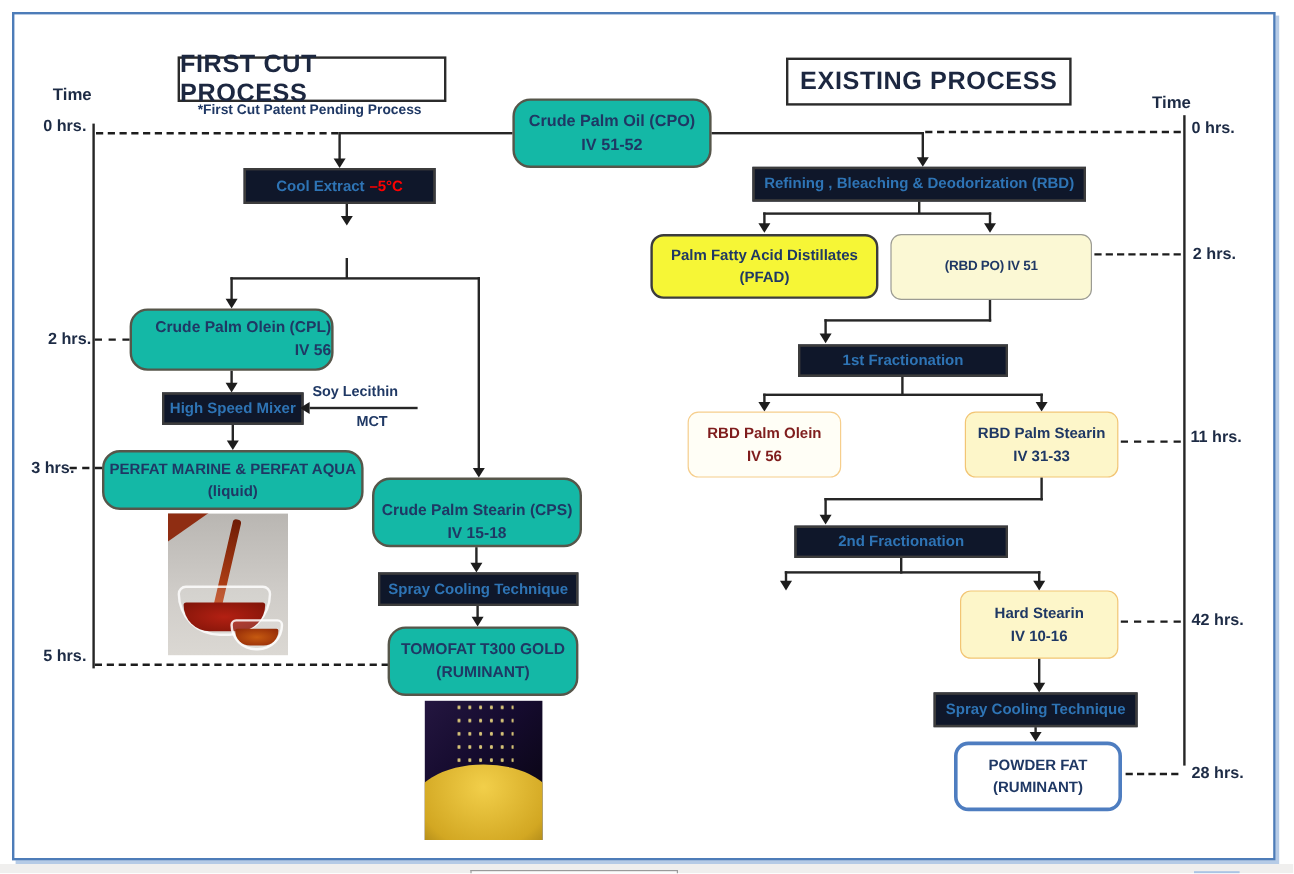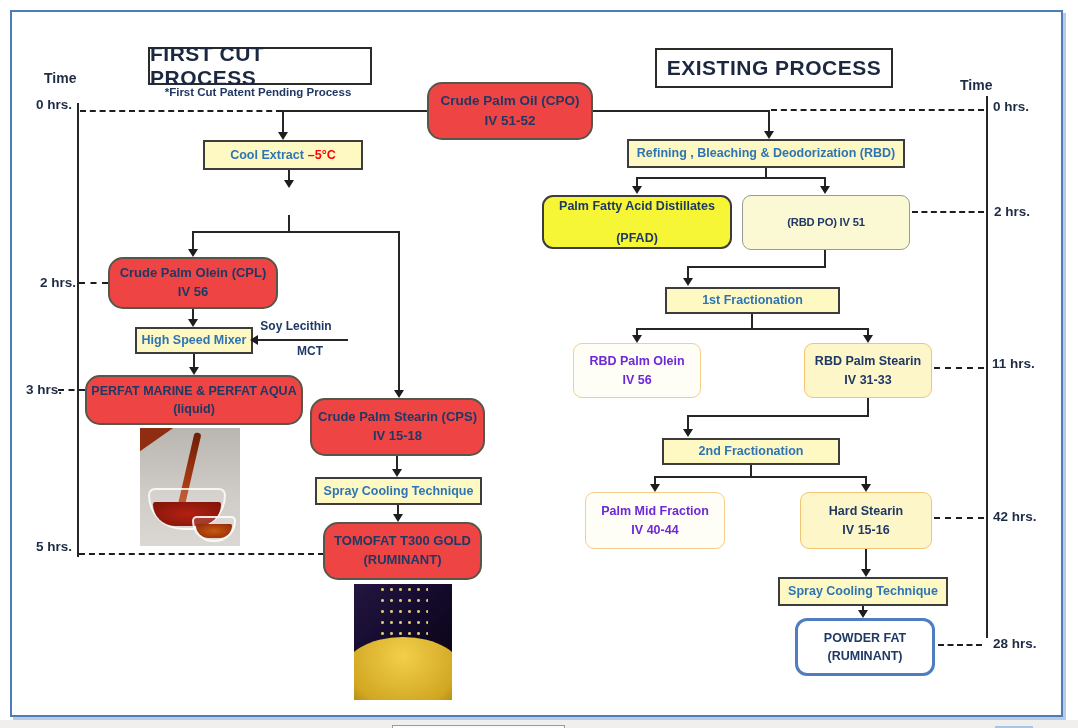--- a/index.html
+++ b/index.html
@@ -7,26 +7,26 @@
          font-family:"Liberation Sans", sans-serif;text-decoration:underline;}
   .abs{position:absolute;}
   
   .frame{left:10px;top:10px;width:1049px;height:703px;border:2.5px solid #4d7cb8;
          box-shadow:3px 3px 0 0 #b6cbe6;background:#fff;}
   .bottom-strip{left:0;top:720px;width:1078px;height:8px;background:#f0efee;}
   
   .box{border:2px solid #3c3c34;display:flex;flex-direction:column;align-items:center;
        justify-content:center;text-align:center;font-weight:bold;line-height:1.45;
        box-sizing:border-box;}
-  .gold{background:#ef4444;border-radius:15px;border-color:#56564a;color:#1F3864;font-size:13px;}
-  .proc{background:#fef9c3;border-color:#3c3c3c;color:#2E74B5;font-size:12.5px;}
+  .gold{background:#14b8a6;border-radius:15px;border-color:#56564a;color:#1F3864;font-size:13px;}
+  .proc{background:#0f172a;border-color:#3c3c3c;color:#2E74B5;font-size:12.5px;}
   .byellow{background:#F6F636;border-radius:11px;border-color:#3c3c3c;color:#1F3864;font-size:12.5px;}
   .pale{background:#FBF8D4;border-radius:9px;border:1.5px solid #9b9b93;color:#1F3864;}
   .paleo{background:#FDF6C9;border-radius:9px;border:1.5px solid #F2C574;color:#1F3864;font-size:12.5px;}
-  .worange{background:#FFFEF6;border-radius:9px;border:1.5px solid #F6CE8C;color:#6d28d9;font-size:12.5px;}
+  .worange{background:#FFFEF6;border-radius:9px;border:1.5px solid #F6CE8C;color:#7f1d1d;font-size:12.5px;}
   .powder{background:#fff;border-radius:12px;border:3px solid #4E7DC0;color:#1F3864;font-size:12.5px;}
   .titlebox{background:#fff;border:2px solid #2b2b2b;color:#1c2740;font-size:21px;font-weight:bold;
             display:flex;align-items:center;justify-content:center;letter-spacing:.5px;}
   .subtitle{font-size:11.5px;font-weight:bold;color:#1F3864;text-align:center;}
   
   .hl{background:#262626;height:2px;}
   .vl{background:#262626;width:2px;}
   .dash{border-top:2px dashed #1d1d1d;height:0;}
   .arrd{width:0;height:0;border-left:5px solid transparent;border-right:5px solid transparent;
         border-top:8px solid #1d1d1d;}
@@ -109,21 +109,21 @@
   <div class="abs vl" style="left:288px;top:170px;height:11px;"></div>
   <div class="abs arrd" style="left:284px;top:180px;"></div>
 
   <div class="abs vl" style="left:288px;top:215px;height:17px;"></div>
   <div class="abs hl" style="left:192px;top:231px;width:208px;"></div>
   <div class="abs vl" style="left:192px;top:231px;height:19px;"></div>
   <div class="abs arrd" style="left:188px;top:249px;"></div>
   <div class="abs vl" style="left:398px;top:231px;height:160px;"></div>
   <div class="abs arrd" style="left:394px;top:390px;"></div>
 
-  <div class="abs box gold" style="left:108px;top:257px;width:170px;height:52px;">
+  <div class="abs box gold" style="left:108px;top:257px;width:170px;height:52px;align-items:flex-end;">
     <span>Crude Palm Olein (CPL)</span>
     <span>IV 56</span>
   </div>
   <div class="abs vl" style="left:192px;top:309px;height:11px;"></div>
   <div class="abs arrd" style="left:188px;top:319px;"></div>
 
   <div class="abs box proc" style="left:135px;top:327px;width:118px;height:27px;">
     <span>High Speed Mixer</span>
   </div>
   <div class="abs annot" style="left:248px;top:319px;width:96px;">Soy Lecithin</div>
@@ -142,21 +142,21 @@
     <div class="p1-spout"></div>
     <div class="p1-stream"></div>
     <div class="p1-bowl">
       <div class="p1-liquid"></div>
     </div>
     <div class="p1-bowl2">
       <div class="p1-liquid2"></div>
     </div>
   </div>
 
-  <div class="abs box gold" style="left:310px;top:398px;width:175px;height:58px;">
+  <div class="abs box gold" style="left:310px;top:398px;width:175px;height:58px;justify-content:flex-end;">
     <span>Crude Palm Stearin (CPS)</span>
     <span>IV 15-18</span>
   </div>
   <div class="abs vl" style="left:396px;top:456px;height:14px;"></div>
   <div class="abs arrd" style="left:392px;top:469px;"></div>
   <div class="abs box proc" style="left:315px;top:477px;width:167px;height:28px;">
     <span>Spray Cooling Technique</span>
   </div>
   <div class="abs vl" style="left:397px;top:505px;height:10px;"></div>
   <div class="abs arrd" style="left:393px;top:514px;"></div>
@@ -185,21 +185,21 @@
   <div class="abs box proc" style="left:627px;top:139px;width:278px;height:29px;">
     <span>Refining , Bleaching &amp; Deodorization (RBD)</span>
   </div>
   <div class="abs vl" style="left:765px;top:168px;height:10px;"></div>
   <div class="abs hl" style="left:636px;top:177px;width:190px;"></div>
   <div class="abs vl" style="left:636px;top:177px;height:10px;"></div>
   <div class="abs arrd" style="left:632px;top:186px;"></div>
   <div class="abs vl" style="left:824px;top:177px;height:10px;"></div>
   <div class="abs arrd" style="left:820px;top:186px;"></div>
 
-  <div class="abs box byellow" style="left:542px;top:195px;width:190px;height:54px;justify-content:space-between;">
+  <div class="abs box byellow" style="left:542px;top:195px;width:190px;height:54px;">
     <span>Palm Fatty Acid Distillates</span>
     <span>(PFAD)</span>
   </div>
   <div class="abs box pale" style="left:742px;top:195px;width:168px;height:55px;font-size:11.2px;letter-spacing:-0.2px;">
     <span>(RBD PO) IV 51</span>
   </div>
   <div class="abs dash" style="left:912px;top:211px;width:72px;"></div>
 
   <div class="abs vl" style="left:824px;top:250px;height:18px;"></div>
   <div class="abs hl" style="left:687px;top:266px;width:139px;"></div>
@@ -232,27 +232,23 @@
   <div class="abs box proc" style="left:662px;top:438px;width:178px;height:27px;">
     <span>2nd Fractionation</span>
   </div>
   <div class="abs vl" style="left:750px;top:465px;height:13px;"></div>
   <div class="abs hl" style="left:654px;top:476px;width:213px;"></div>
   <div class="abs vl" style="left:654px;top:476px;height:9px;"></div>
   <div class="abs arrd" style="left:650px;top:484px;"></div>
   <div class="abs vl" style="left:865px;top:476px;height:9px;"></div>
   <div class="abs arrd" style="left:861px;top:484px;"></div>
 
-  <div class="abs box worange" style="left:585px;top:492px;width:140px;height:57px;">
-    <span>Palm Mid Fraction</span>
-    <span>IV 40-44</span>
-  </div>
   <div class="abs box paleo" style="left:800px;top:492px;width:132px;height:57px;">
     <span>Hard Stearin</span>
-    <span>IV 15-16</span>
+    <span>IV 10-16</span>
   </div>
   <div class="abs dash" style="left:934px;top:517px;width:50px;"></div>
 
   <div class="abs vl" style="left:865px;top:549px;height:21px;"></div>
   <div class="abs arrd" style="left:861px;top:569px;"></div>
   <div class="abs box proc" style="left:778px;top:577px;width:170px;height:29px;">
     <span>Spray Cooling Technique</span>
   </div>
   <div class="abs vl" style="left:862px;top:606px;height:5px;"></div>
   <div class="abs arrd" style="left:858px;top:610px;"></div>

